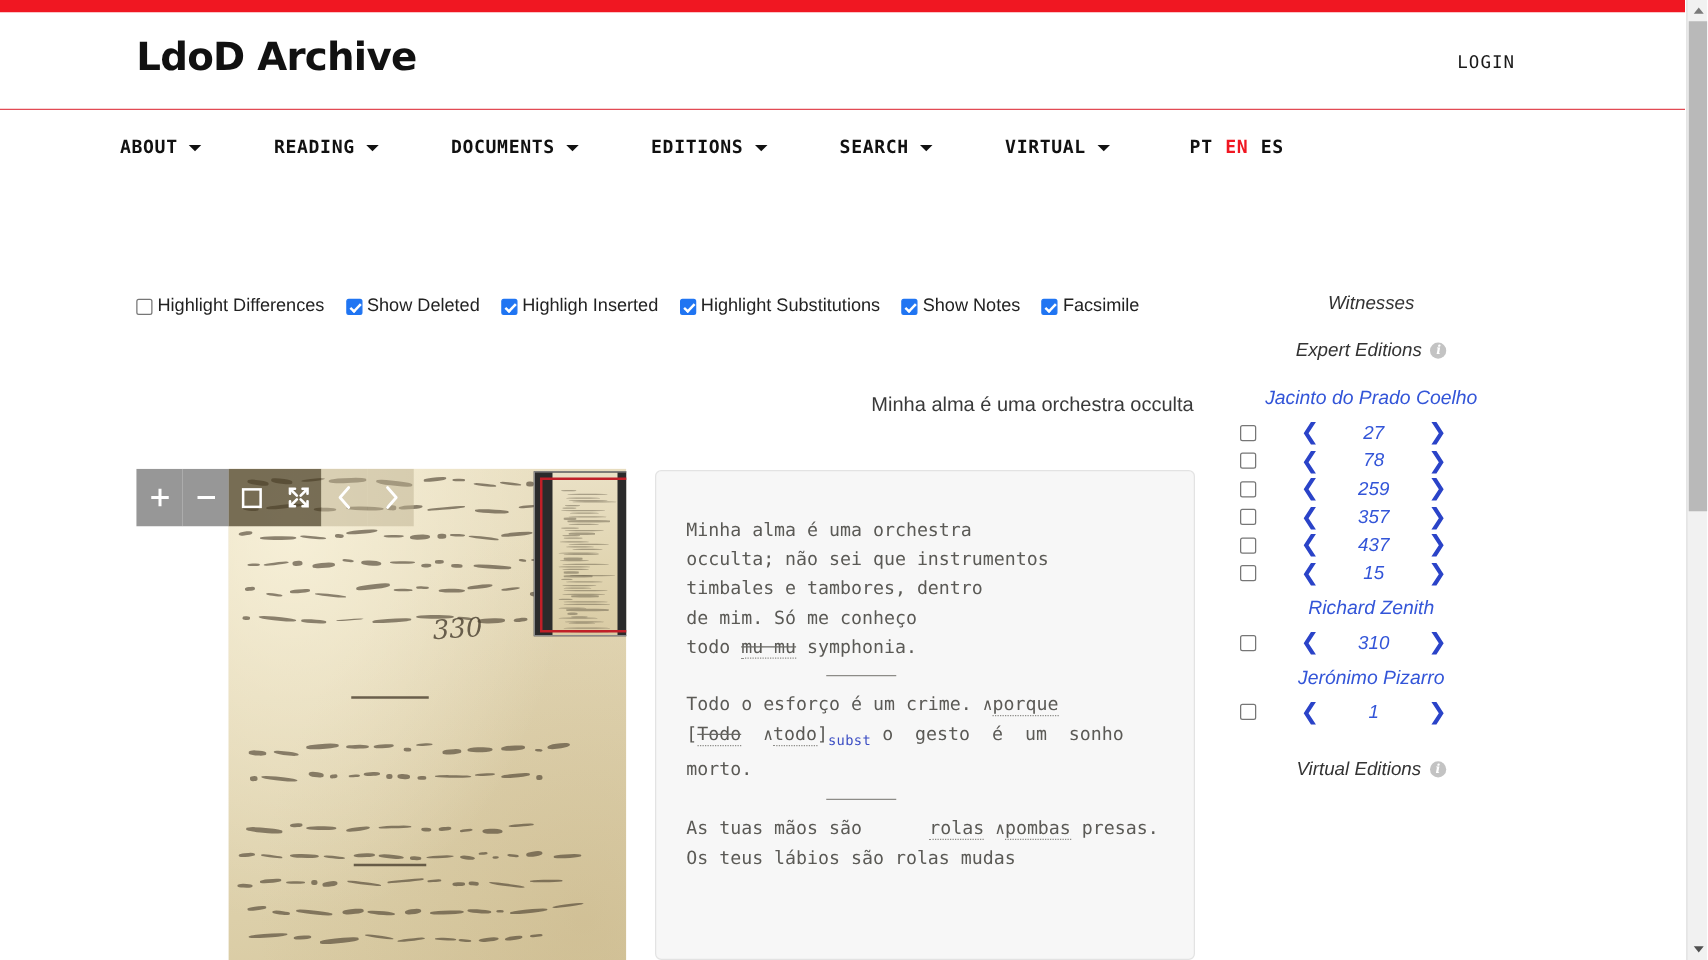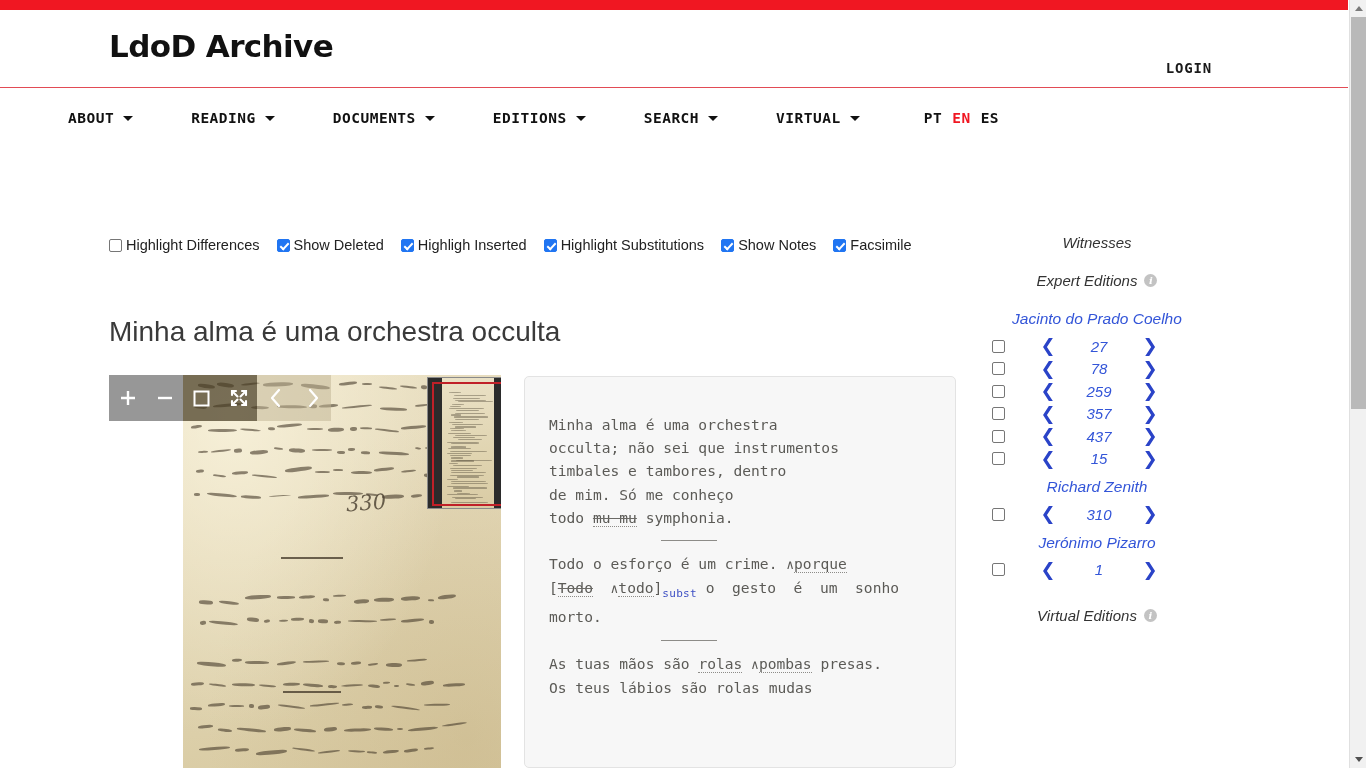--- a/index.html
+++ b/index.html
@@ -33,44 +33,44 @@
   .brand {
     position: absolute; left: 109px; top: 21px;
     font-family: "DejaVu Sans", sans-serif;
     font-weight: bold;
     font-size: 31px;
     letter-spacing: -0.6px;
     color: #111111;
     line-height: 1;
   }
   .login {
-    position: absolute; right: 136px; top: 50px;
+    position: absolute; right: 136px; top: 32px;
     font-family: "DejaVu Sans Mono", monospace;
     font-size: 14px;
-    font-weight: bold;
+    font-weight: normal;
     letter-spacing: 0.8px;
     color: #1a1a1a;
     text-decoration: none;
     cursor: pointer;
   }
   
   .navbar {
     position: absolute; left: 0; top: 89px;
     width: 1348px; height: 58px;
     background: #ffffff;
     display: flex;
     align-items: center;
   }
   .navinner {
     position: relative;
     width: 100%;
     height: 100%;
     display: flex;
     align-items: center;
-    padding-left: 68px;
+    padding-left: 96px;
   }
   .navitem {
     display: flex;
     align-items: center;
     gap: 9px;
     margin-right: 58px;
     font-family: "DejaVu Sans Mono", monospace;
     font-size: 14.5px;
     font-weight: bold;
     letter-spacing: 0.5px;
@@ -137,22 +137,22 @@
     width: 3px; height: 7px;
     border: solid #ffffff;
     border-width: 0 2px 2px 0;
     transform: rotate(43deg);
   }
   
   .frag-title {
     position: absolute;
     left: 109px; top: 316px;
     width: 846px;
-    text-align: left;
-    font-size: 28px;
+    text-align: right;
+    font-size: 16px;
     color: #3a3a3a;
   }
   
   .viewer {
     position: absolute;
     left: 109px; top: 375px;
     width: 392px; height: 393px;
     overflow: hidden;
     background: #ffffff;
   }
@@ -261,20 +261,21 @@
     border-top: 1px solid #8d8c88;
     margin: 11px 0 11px 112px;
   }
   .del {
     text-decoration: line-through;
     text-decoration-color: #6b6a66;
     border-bottom: 1px dotted #8d8c88;
   }
   .dotted {
     border-bottom: 1px dotted #8d8c88;
+    margin-left: 45px;
   }
   .ins {
     border-bottom: 1px dotted #8d8c88;
   }
   .caretmark {
     font-size: 13px;
     color: #5b5a56;
   }
   .substlabel {
     font-size: 11px;

